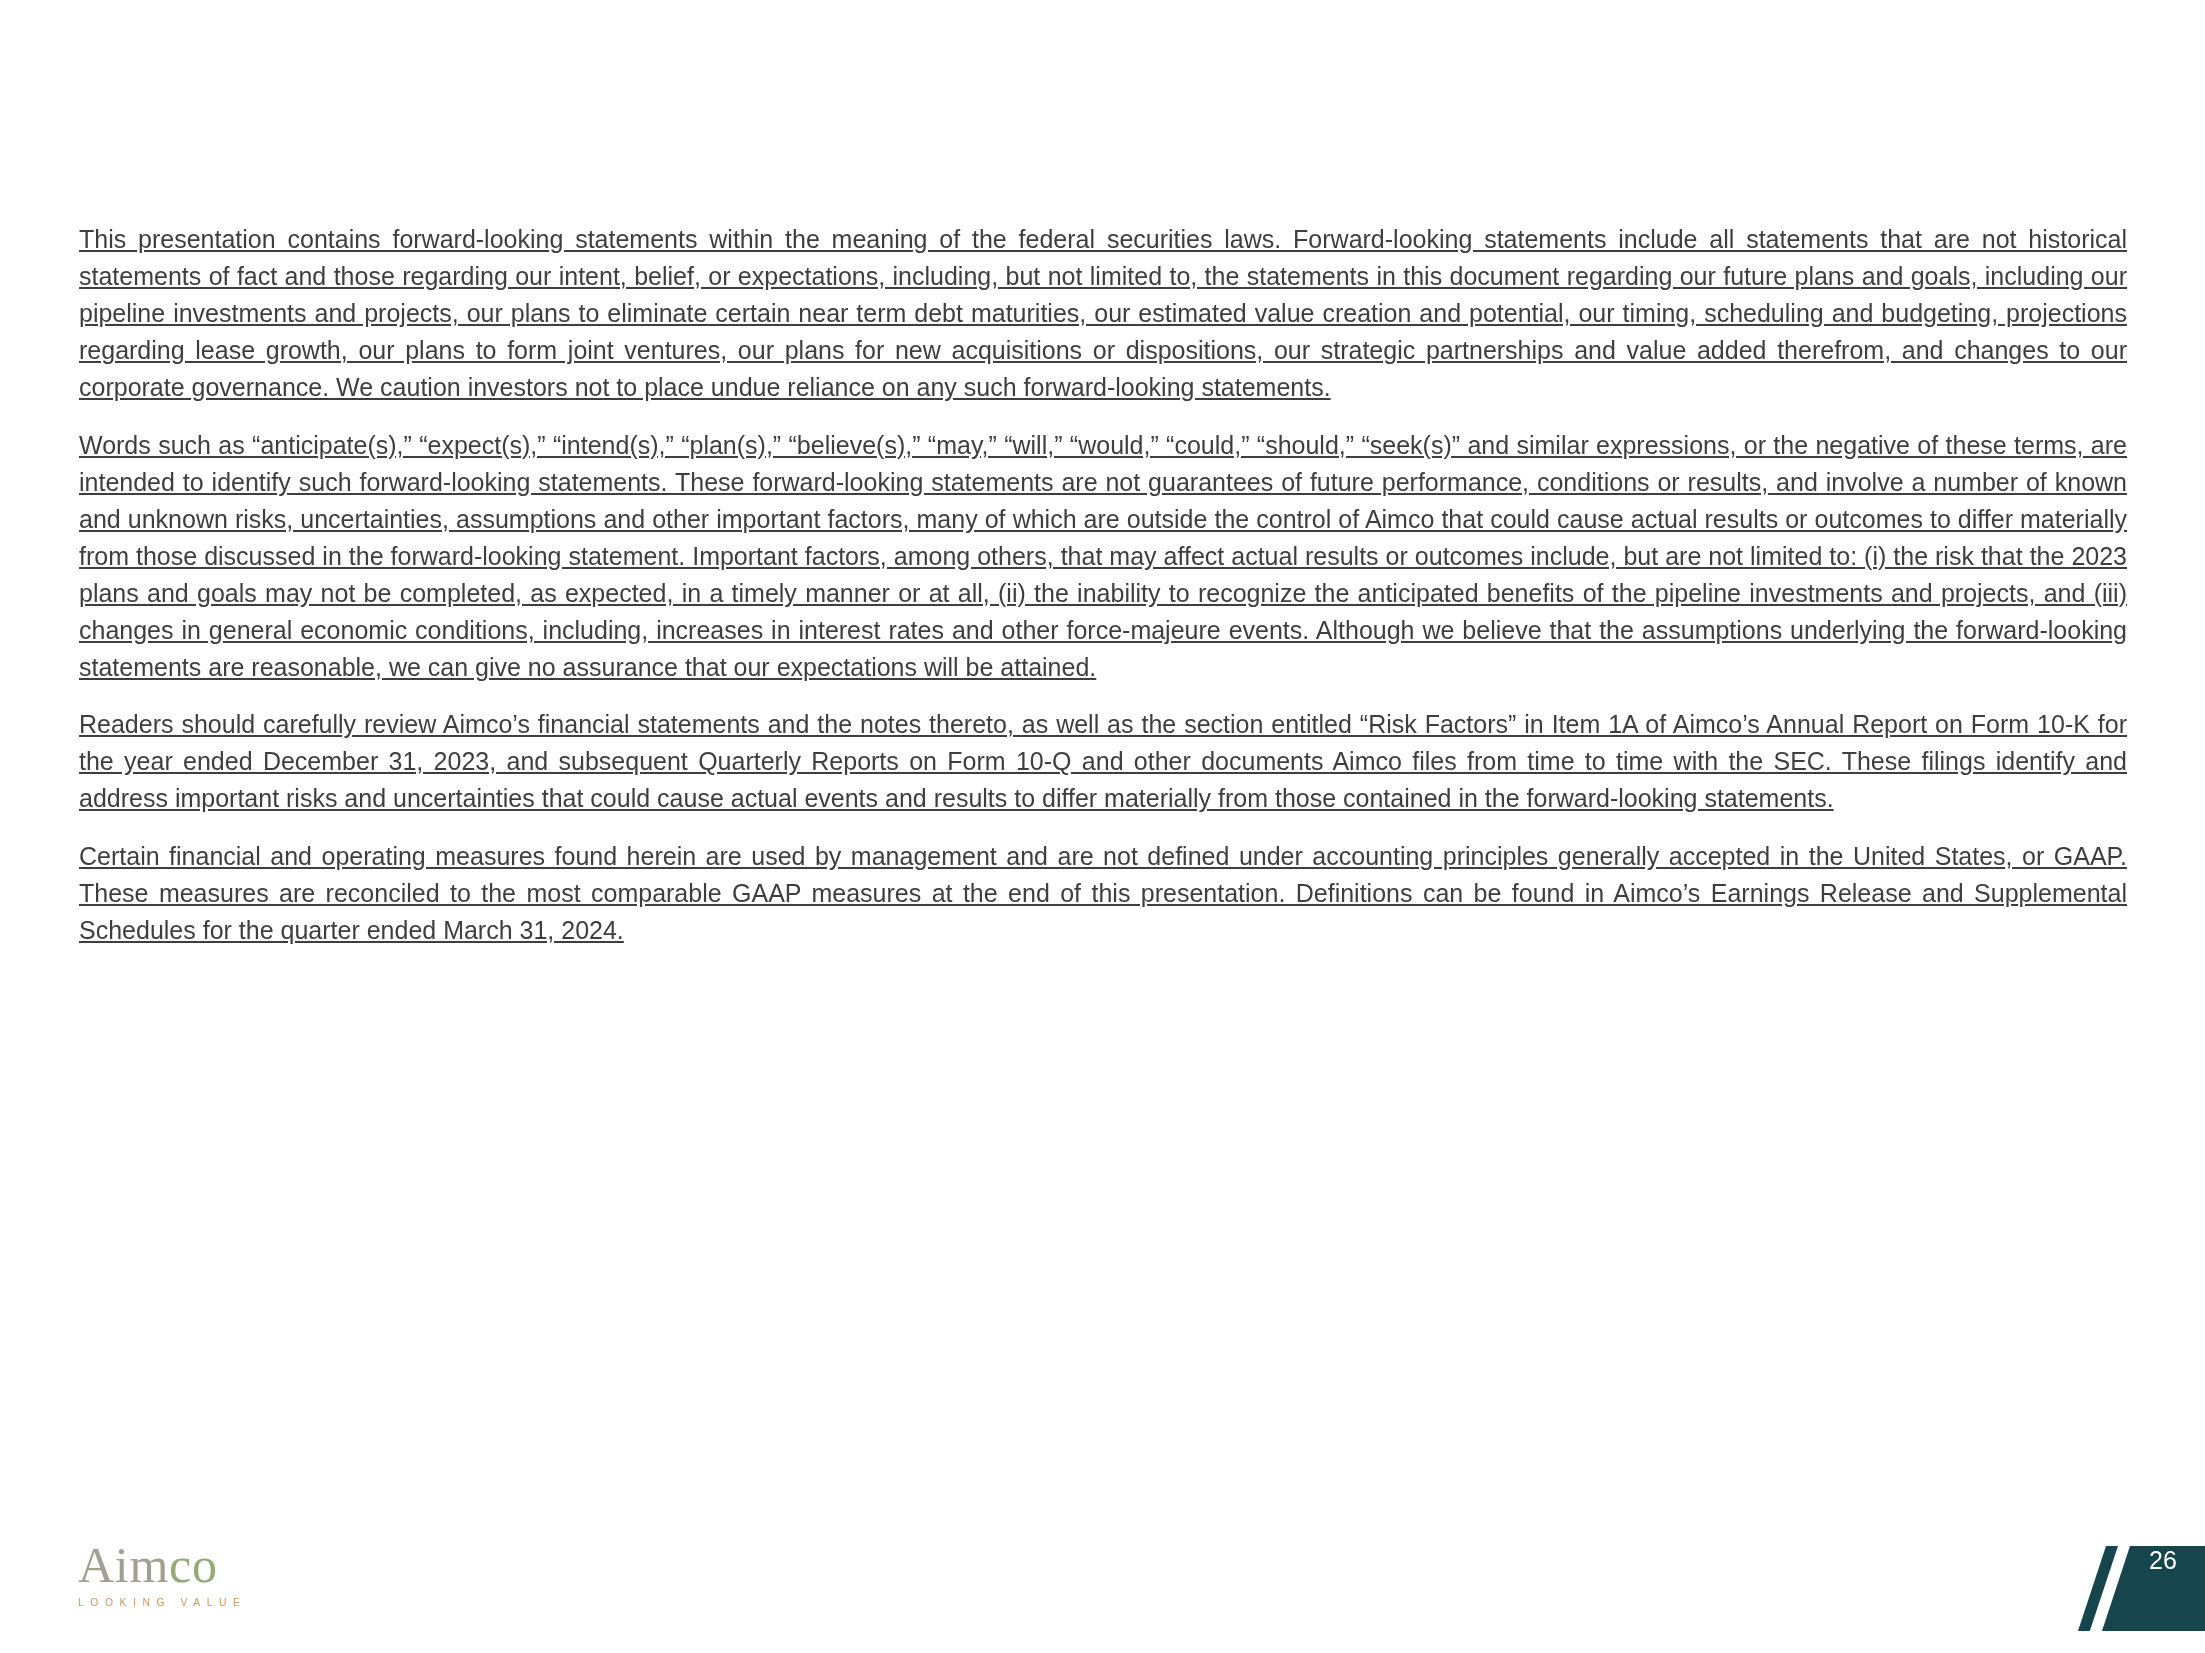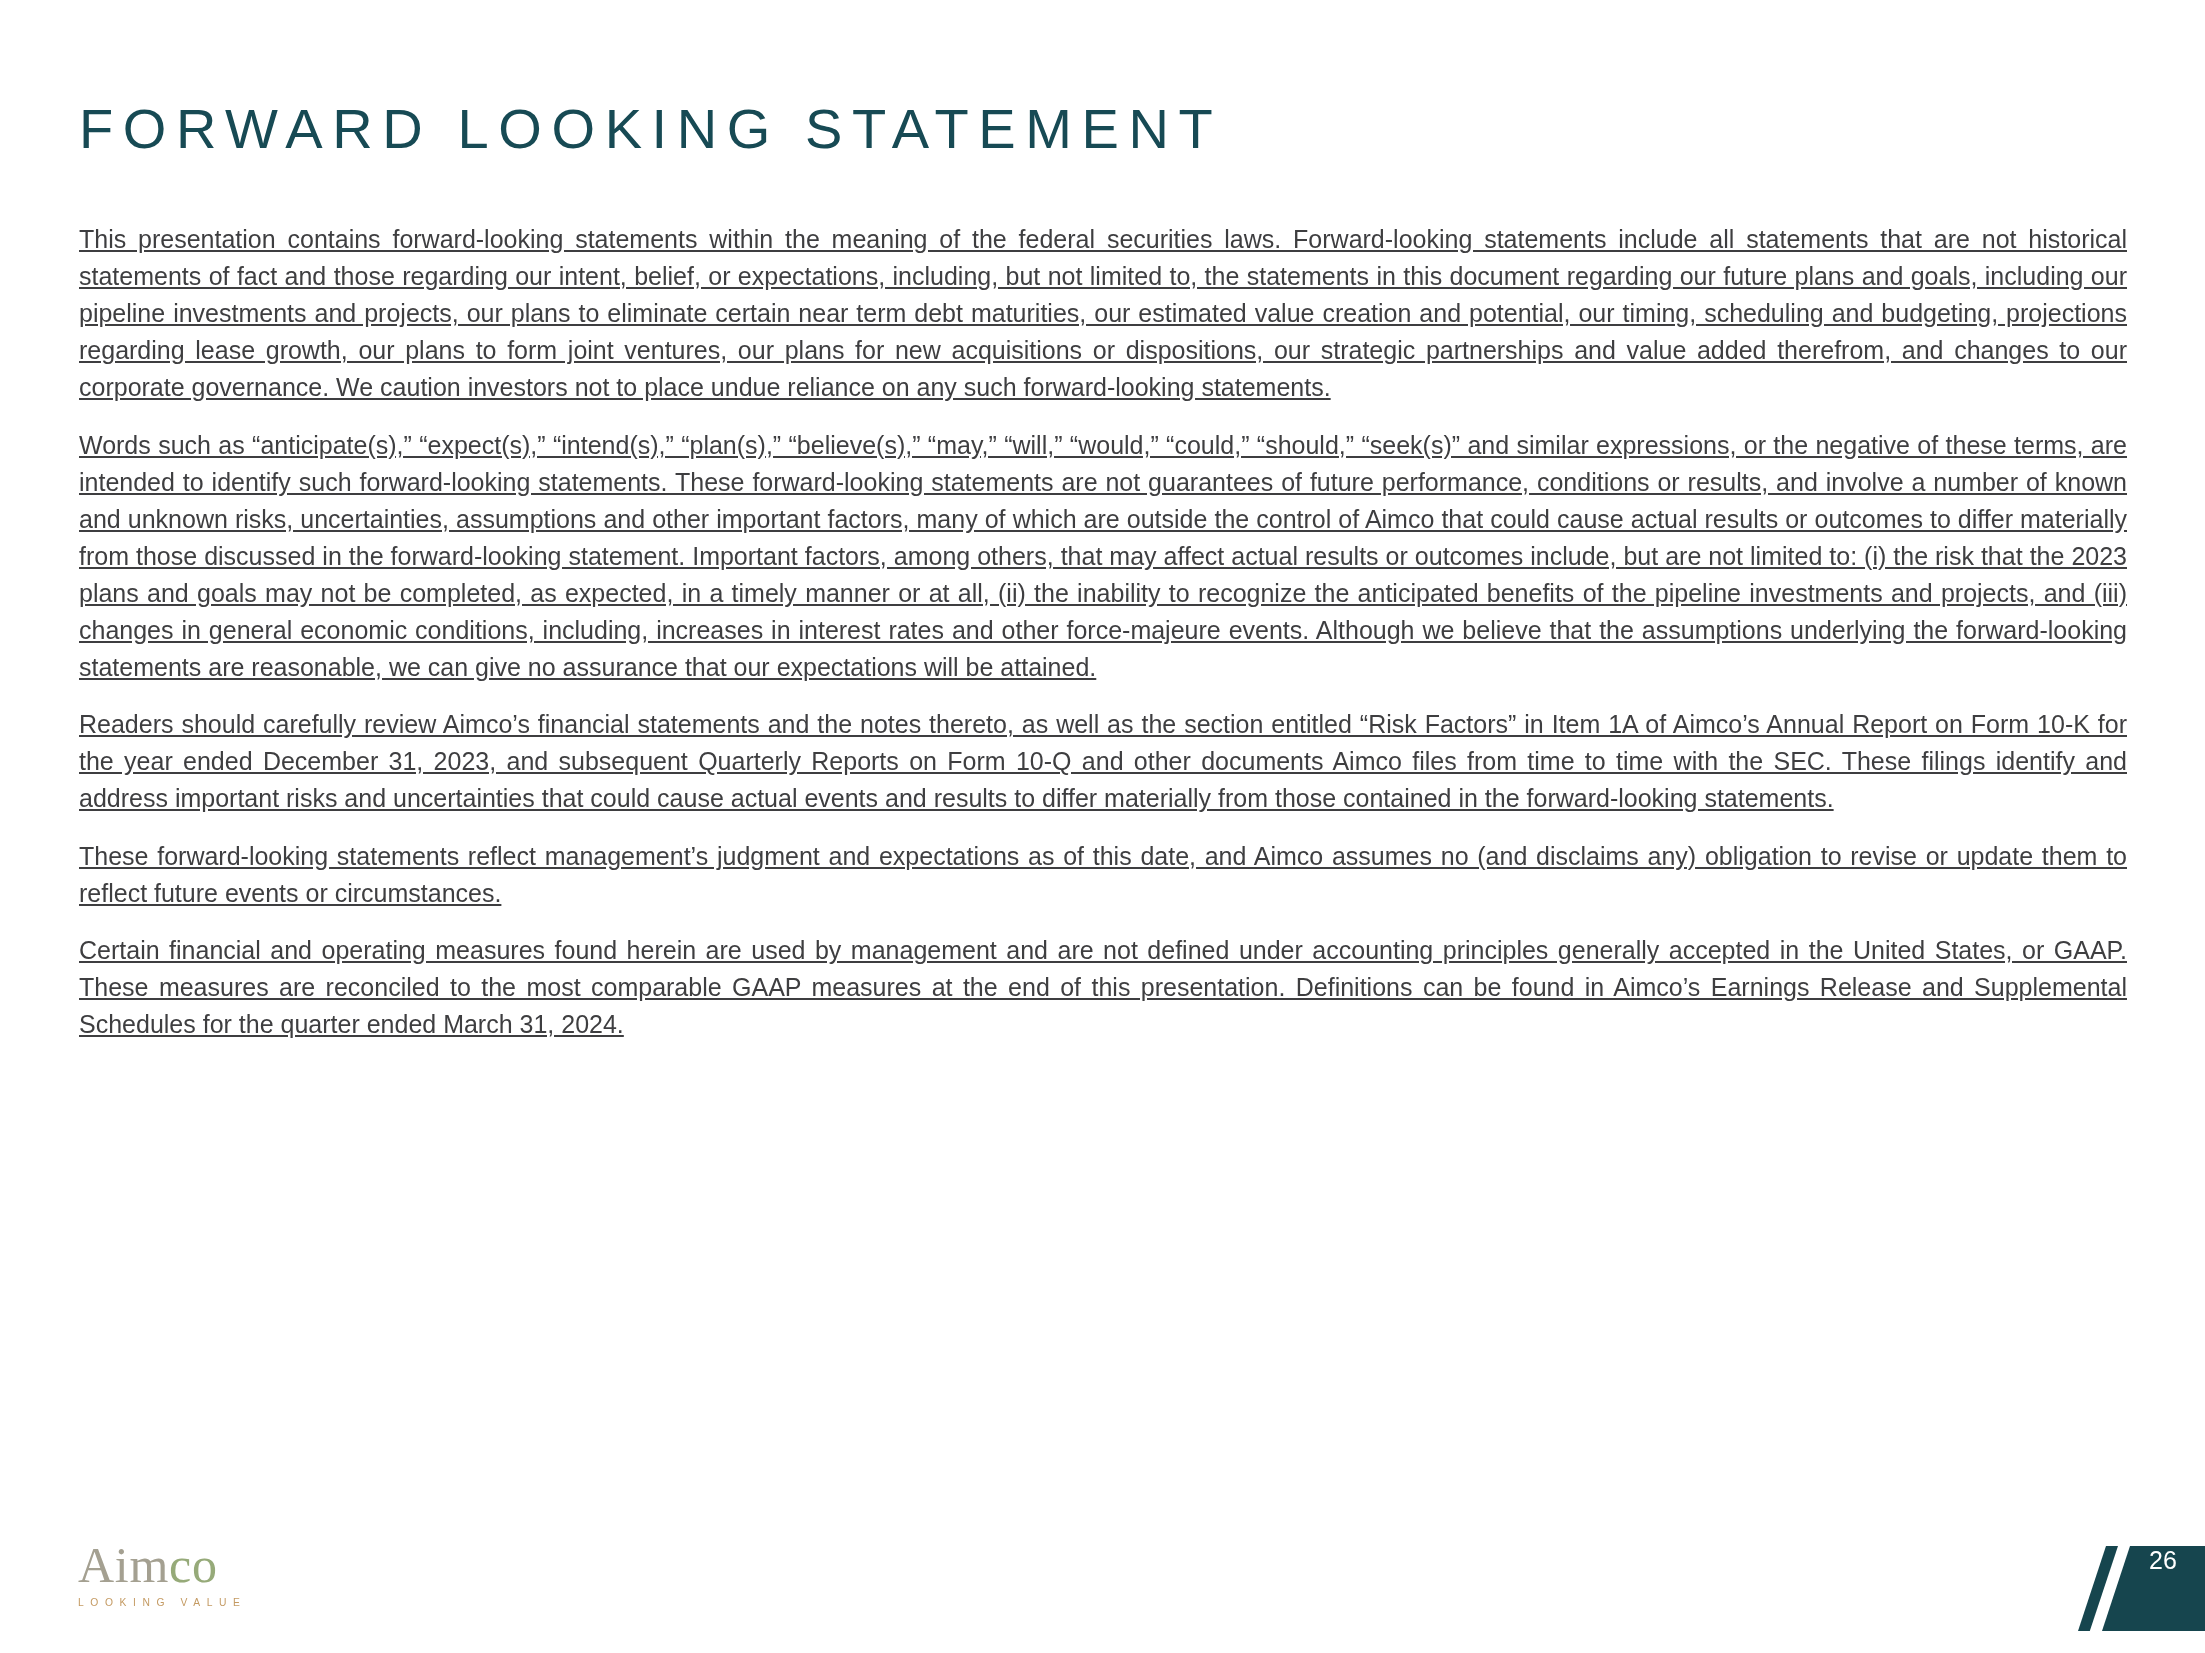--- a/index.html
+++ b/index.html
@@ -100,27 +100,25 @@
     color: #ffffff;
     font-size: 25px;
     padding-left: 19px;
   }
 </style>
 </head>
 <body>
 
 <div class="slide">
 
-  <h1 class="title">FORWARD LOOKING STATEMENT</h1>
 
   <div class="content">
     <p>This presentation contains forward-looking statements within the meaning of the federal securities laws. Forward-looking statements include all statements that are not historical statements of fact and those regarding our intent, belief, or expectations, including, but not limited to, the statements in this document regarding our future plans and goals, including our pipeline investments and projects, our plans to eliminate certain near term debt maturities, our estimated value creation and potential, our timing, scheduling and budgeting, projections regarding lease growth, our plans to form joint ventures, our plans for new acquisitions or dispositions, our strategic partnerships and value added therefrom, and changes to our corporate governance. We caution investors not to place undue reliance on any such forward-looking statements.</p>
     <p>Words such as “anticipate(s),” “expect(s),” “intend(s),” “plan(s),” “believe(s),” “may,” “will,” “would,” “could,” “should,” “seek(s)” and similar expressions, or the negative of these terms, are intended to identify such forward-looking statements. These forward-looking statements are not guarantees of future performance, conditions or results, and involve a number of known and unknown risks, uncertainties, assumptions and other important factors, many of which are outside the control of Aimco that could cause actual results or outcomes to differ materially from those discussed in the forward-looking statement. Important factors, among others, that may affect actual results or outcomes include, but are not limited to: (i) the risk that the 2023 plans and goals may not be completed, as expected, in a timely manner or at all, (ii) the inability to recognize the anticipated benefits of the pipeline investments and projects, and (iii) changes in general economic conditions, including, increases in interest rates and other force-majeure events. Although we believe that the assumptions underlying the forward-looking statements are reasonable, we can give no assurance that our expectations will be attained.</p>
     <p>Readers should carefully review Aimco’s financial statements and the notes thereto, as well as the section entitled “Risk Factors” in Item 1A of Aimco’s Annual Report on Form 10-K for the year ended December 31, 2023, and subsequent Quarterly Reports on Form 10-Q and other documents Aimco files from time to time with the SEC. These filings identify and address important risks and uncertainties that could cause actual events and results to differ materially from those contained in the forward-looking statements.</p>
-    <p>These forward-looking statements reflect management’s judgment and expectations as of this date, and Aimco assumes no (and disclaims any) obligation to revise or update them to reflect future events or circumstances.</p>
     <p>Certain financial and operating measures found herein are used by management and are not defined under accounting principles generally accepted in the United States, or GAAP. These measures are reconciled to the most comparable GAAP measures at the end of this presentation. Definitions can be found in Aimco’s Earnings Release and Supplemental Schedules for the quarter ended March 31, 2024.</p>
   </div>
 
   <div class="logo">
     <div class="logo-text"><span>Aim</span><span class="co">co</span></div>
     <div class="logo-tagline">LOOKING VALUE</div>
   </div>
 
   <div class="page-badge">
     <div class="badge-stripe"></div>

